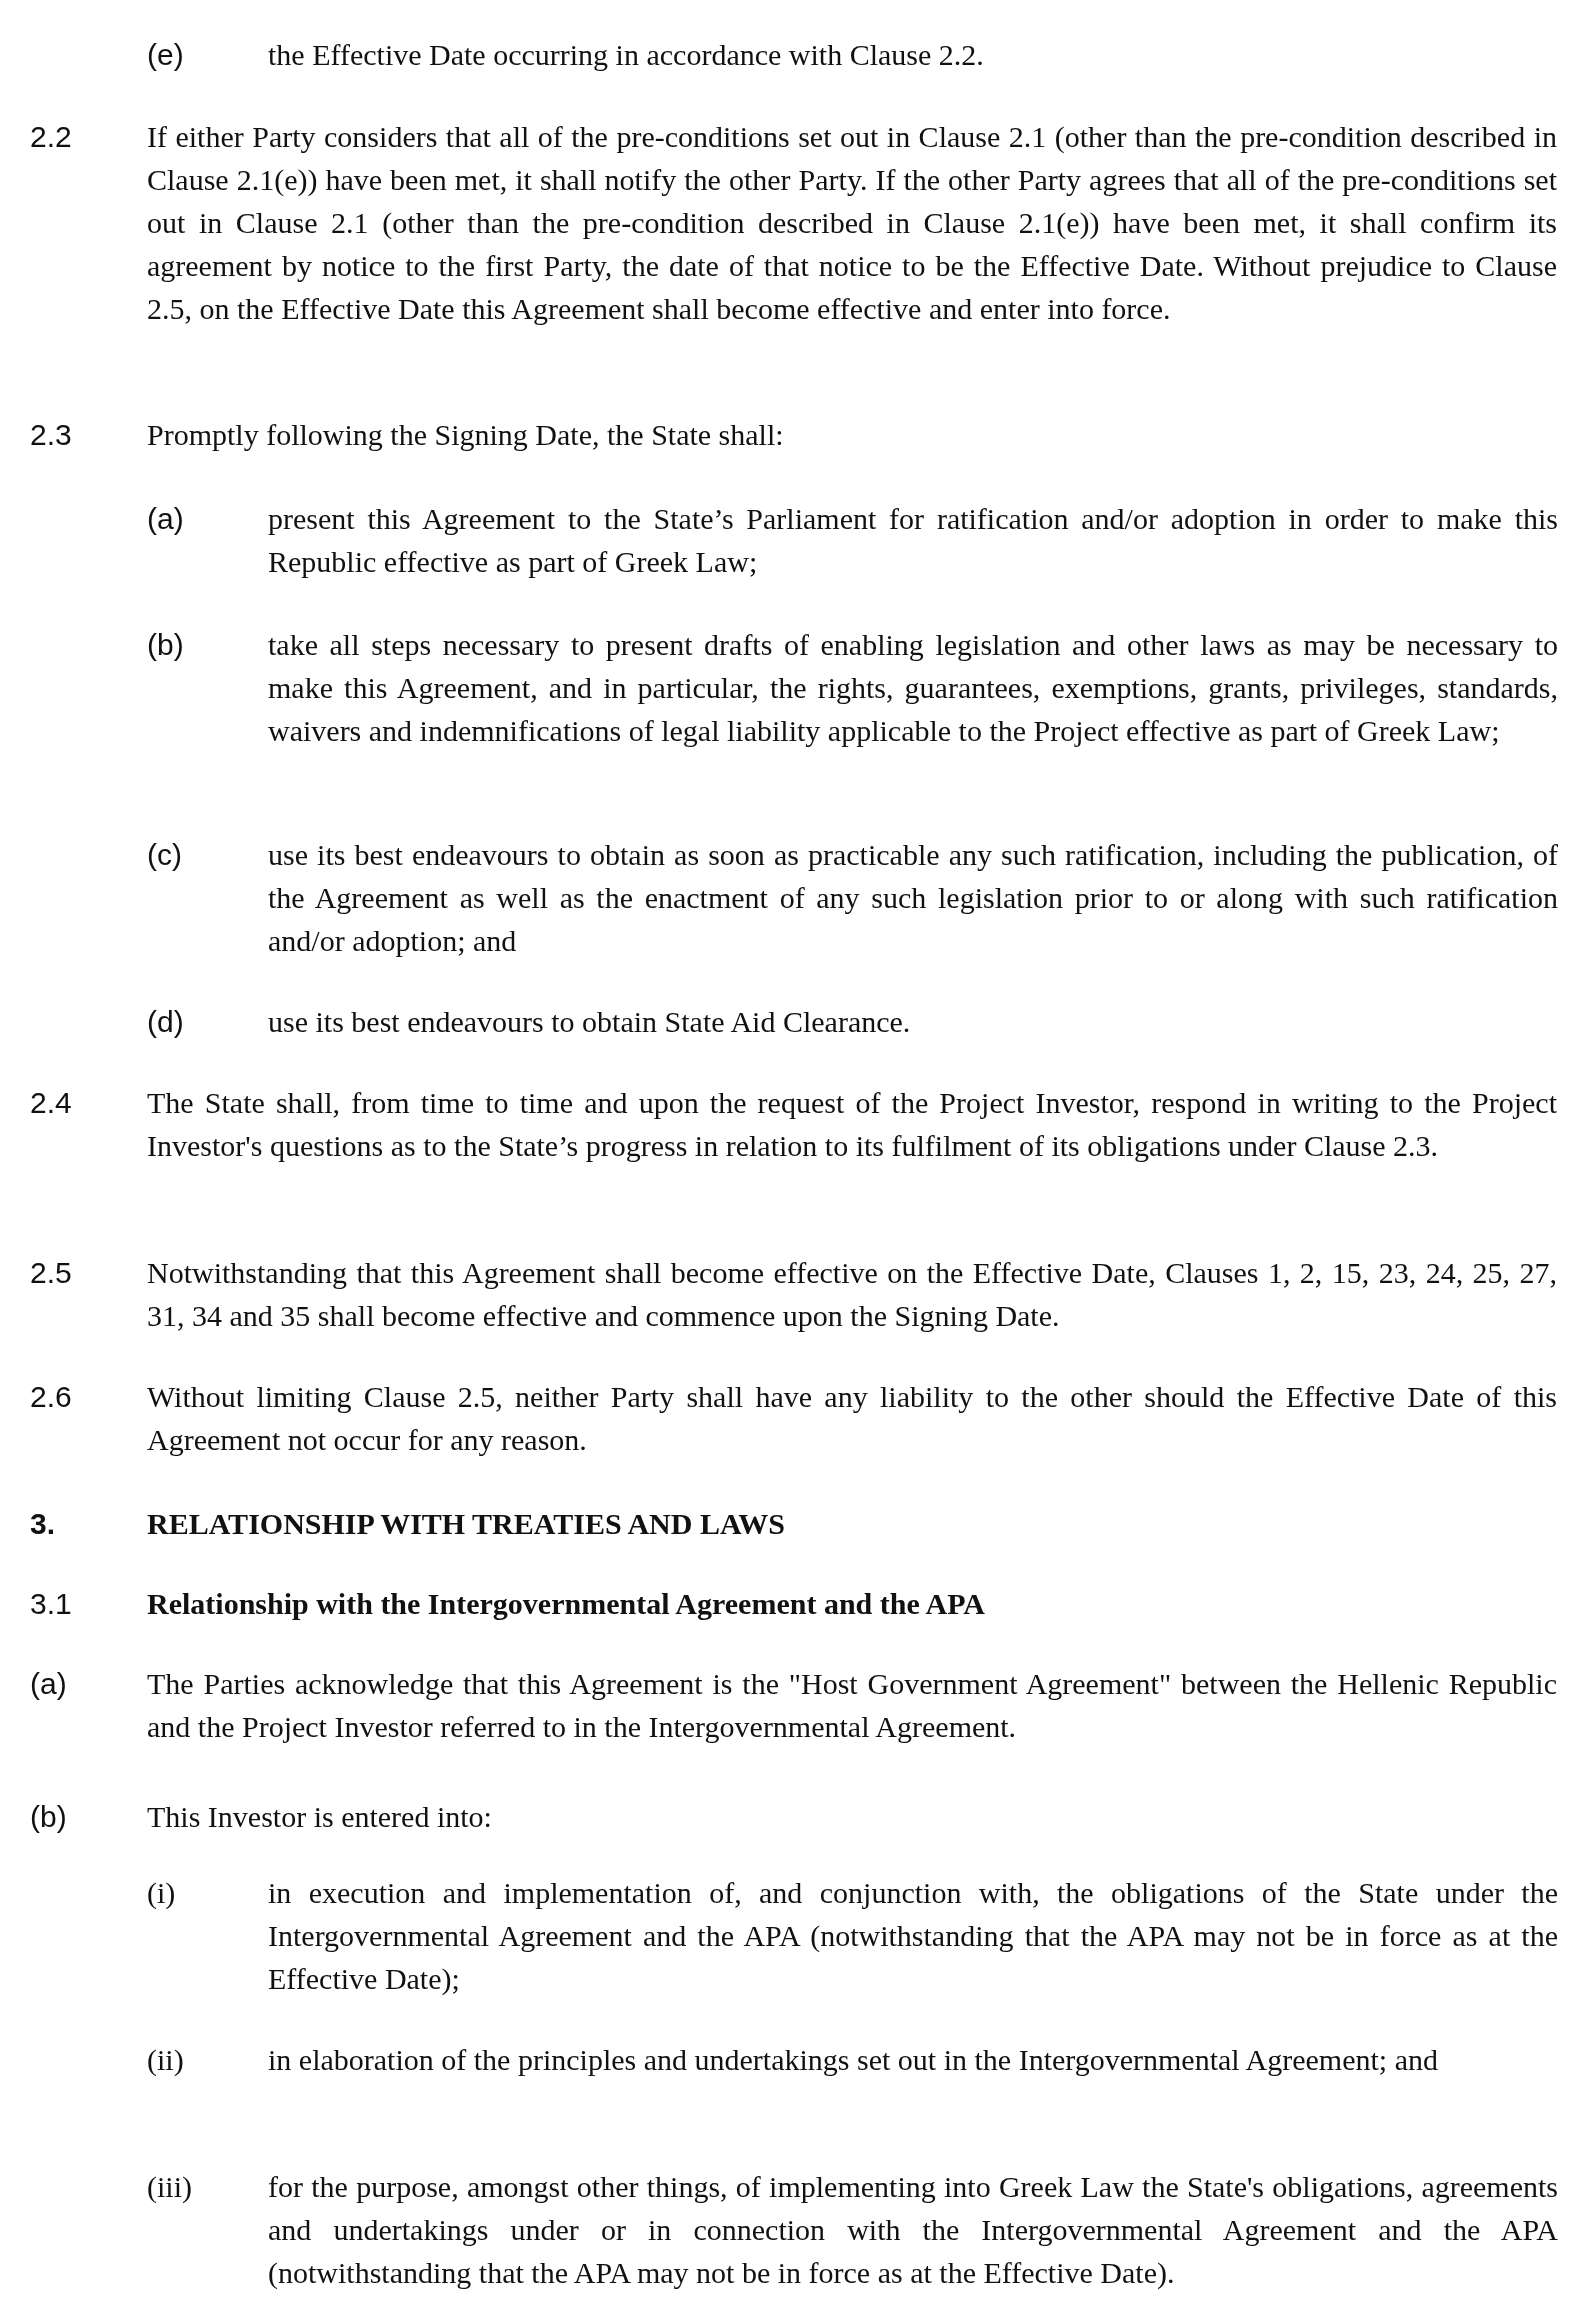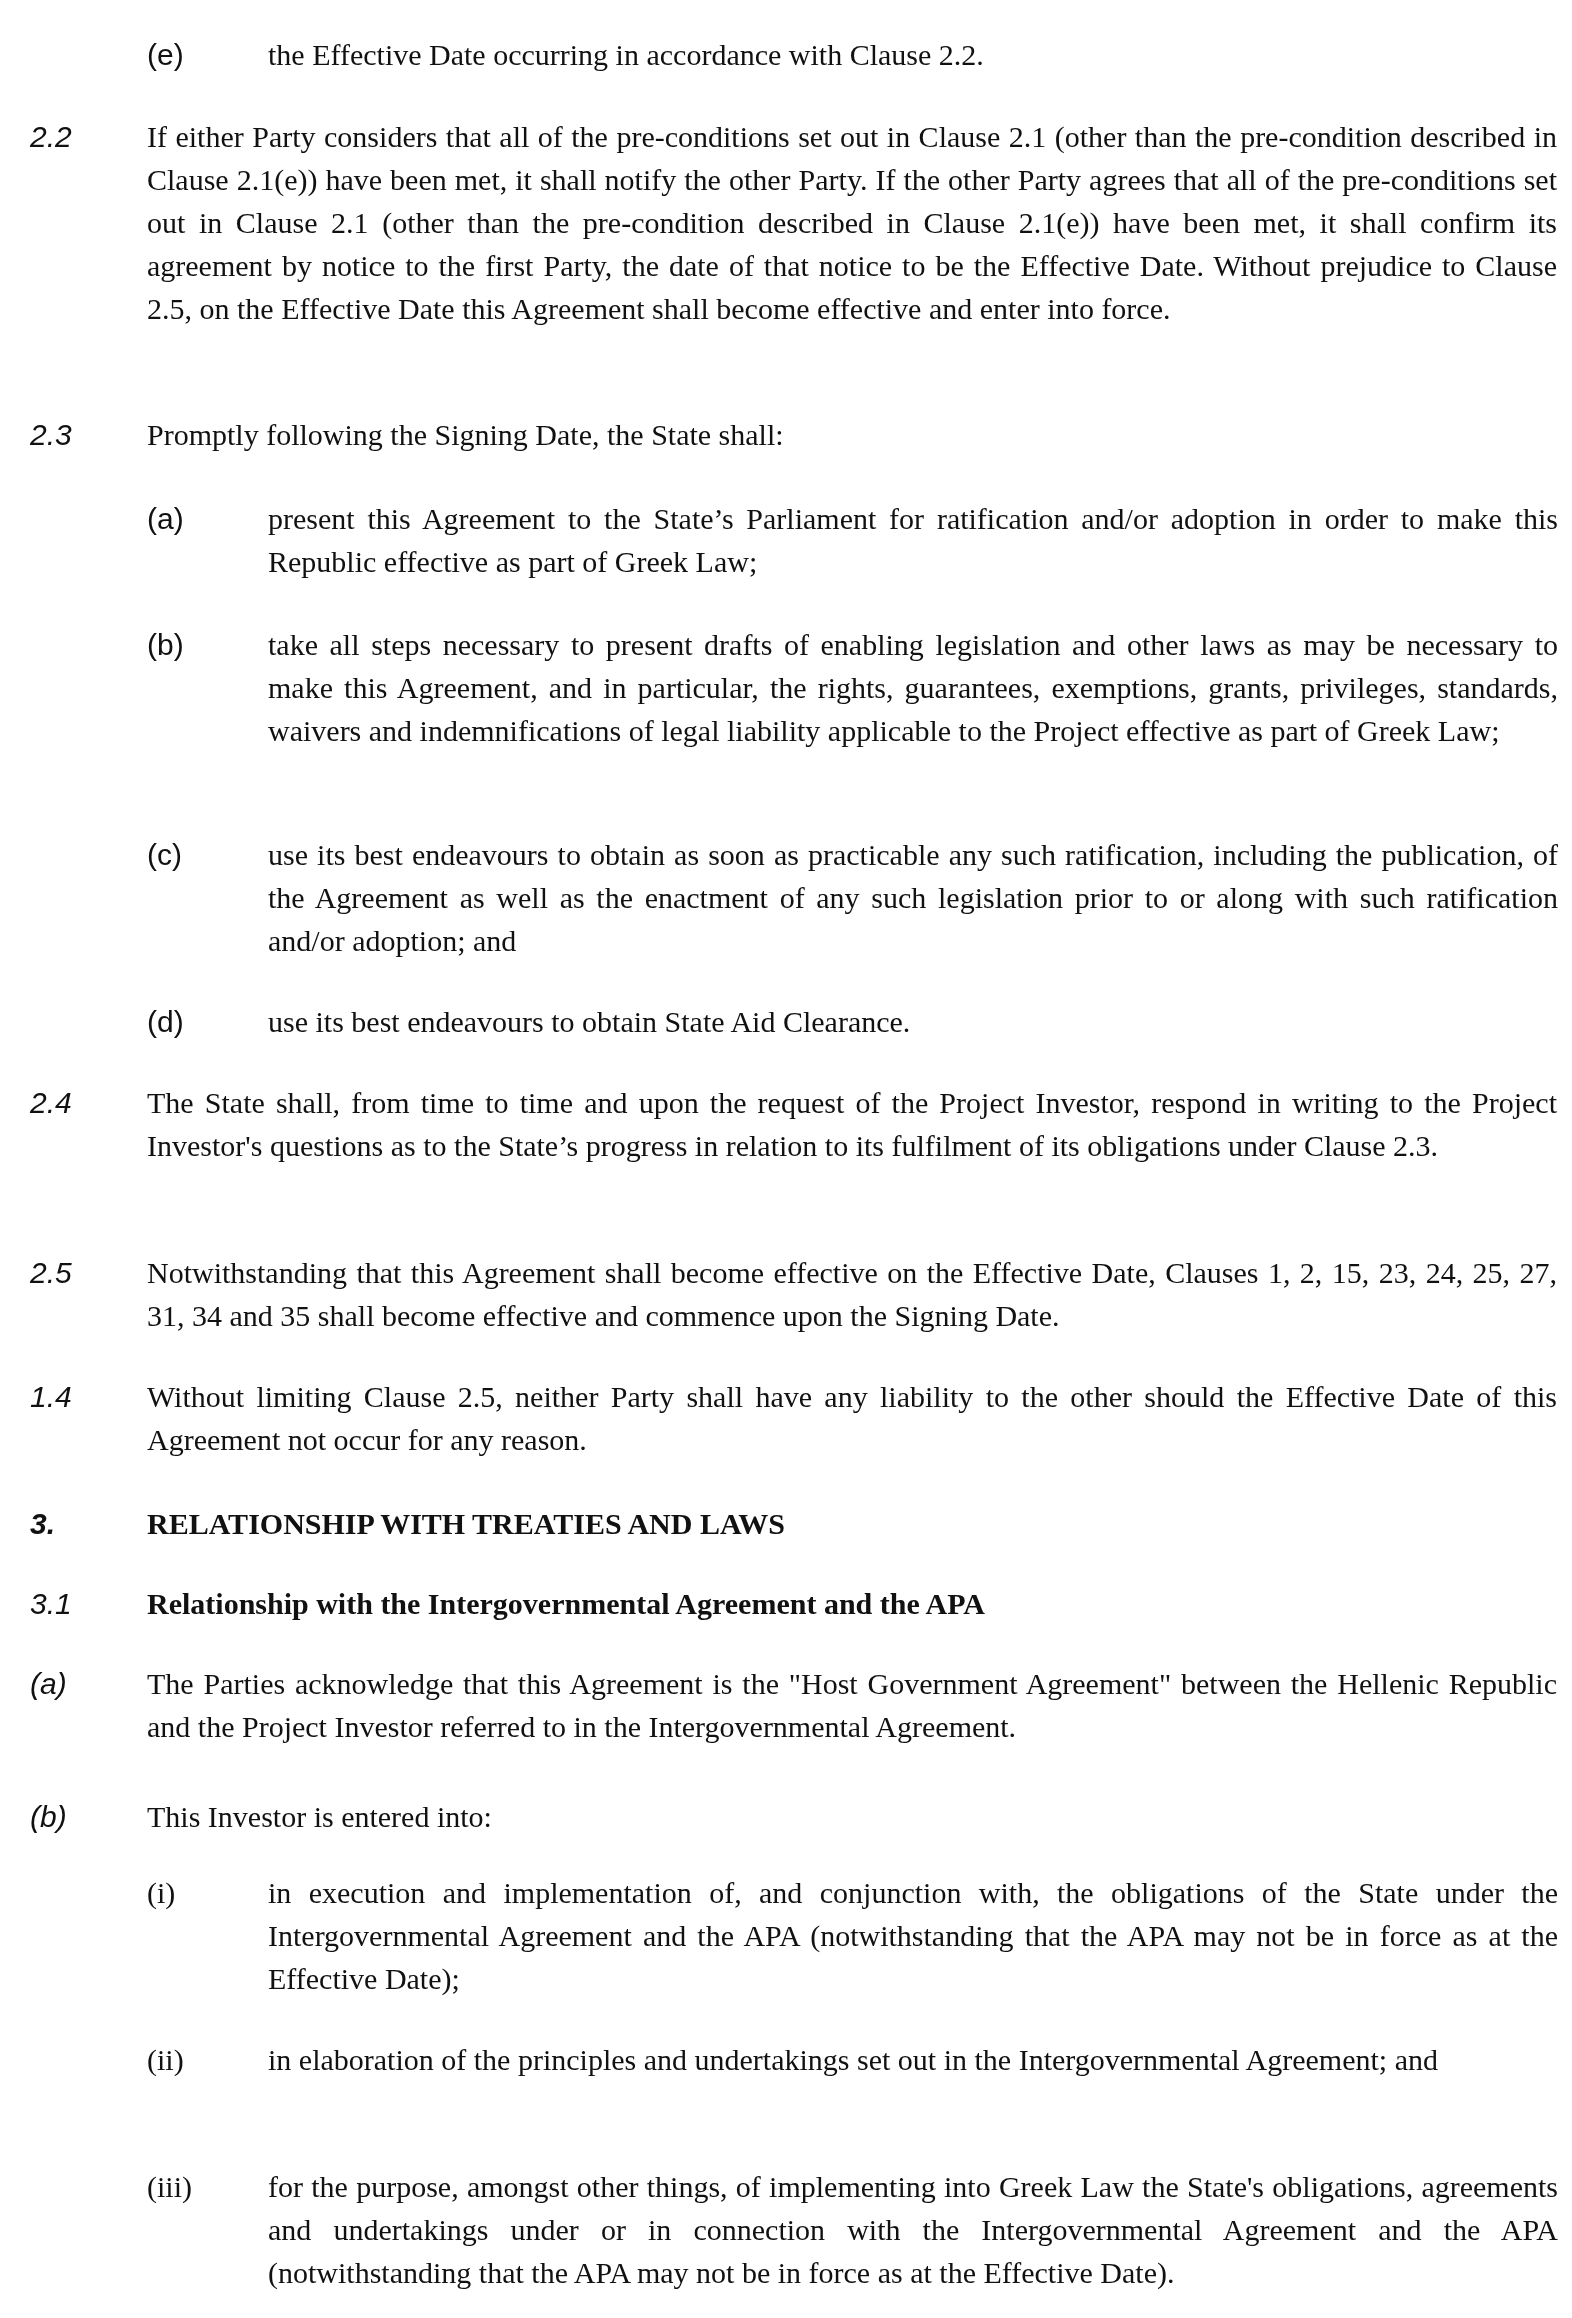--- a/index.html
+++ b/index.html
@@ -4,21 +4,21 @@
 <style>
   html, body { margin: 0; padding: 0; background: #ffffff; }
   body {
     width: 1573px; height: 2319px; position: relative; overflow: hidden;
     font-family: "Liberation Sans", sans-serif; color: #111111;
     font-size: 30px; line-height: 43px;
   }
   .blk { position: absolute; left: 0; width: 1573px; }
   .lbl { position: absolute; top: 0; }
   .txt { position: absolute; top: 0; text-align: justify; }
-  .l0 { left: 30px; font-style: italic; }
+  .l0 { left: 30px; }
   .l1 { left: 147px; }
   .t1 { left: 147px; width: 1410px; }
   .t2 { left: 268px; width: 1290px; }
   .last-left { text-align-last: left; font-family: Liberation Serif, serif; }
   .bold { font-weight: bold; }
   .roman { font-family: "Liberation Serif", serif; font-size: 30px; }
 </style>
 </head>
 <body>
 
@@ -63,21 +63,21 @@
     <span class="lbl l0">2.4</span>
     <span class="txt t1 last-left">The State shall, from time to time and upon the request of the Project Investor, respond in writing to the Project Investor's questions as to the State’s progress in relation to its fulfilment of its obligations under Clause 2.3.</span>
   </div>
 
   <div class="blk" style="top:1251px;">
     <span class="lbl l0">2.5</span>
     <span class="txt t1 last-left">Notwithstanding that this Agreement shall become effective on the Effective Date, Clauses 1, 2, 15, 23, 24, 25, 27, 31, 34 and 35 shall become effective and commence upon the Signing Date.</span>
   </div>
 
   <div class="blk" style="top:1375px;">
-    <span class="lbl l0">1.4</span>
+    <span class="lbl l0">2.6</span>
     <span class="txt t1 last-left">Without limiting Clause 2.5, neither Party shall have any liability to the other should the Effective Date of this Agreement not occur for any reason.</span>
   </div>
 
   <div class="blk" style="top:1502px;">
     <span class="lbl l0 bold">3.</span>
     <span class="txt t1 last-left bold">RELATIONSHIP WITH TREATIES AND LAWS</span>
   </div>
 
   <div class="blk" style="top:1582px;">
     <span class="lbl l0">3.1</span>

